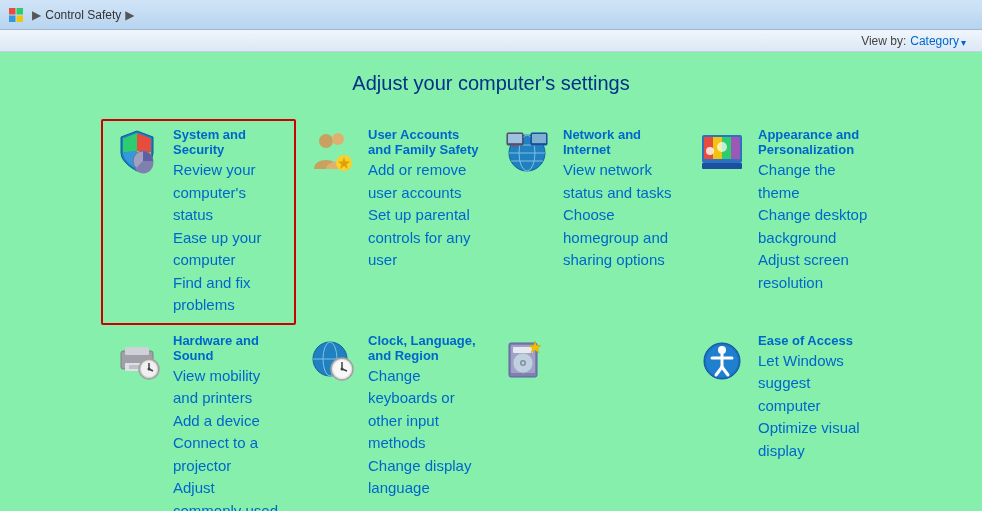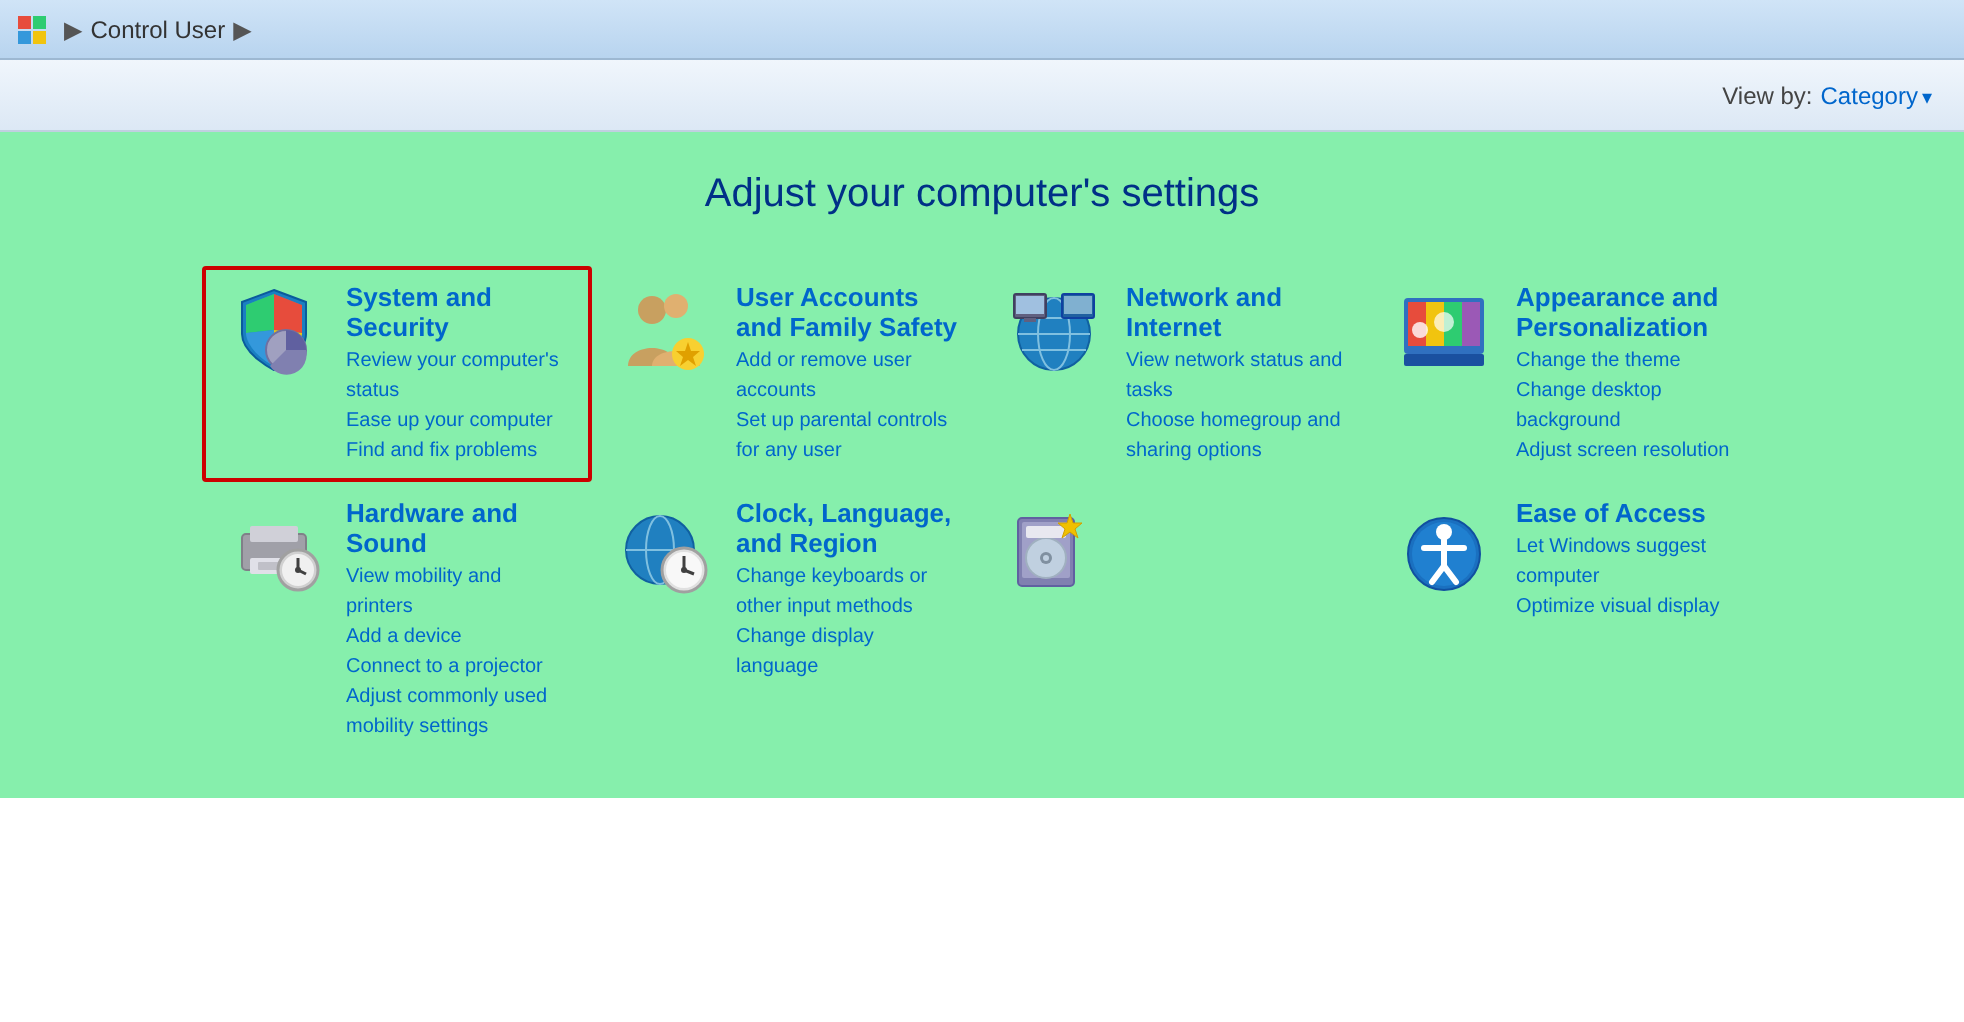--- a/index.html
+++ b/index.html
@@ -32,21 +32,21 @@
       font-size: 12px;
       color: #333;
     }
     .breadcrumb-arrow {
       margin: 0 4px;
       color: #555;
     }
 
     
     .toolbar {
-      height: 36px;
+      height: 22px;
       background: linear-gradient(to bottom, #f0f6fc 0%, #dce8f5 100%);
       border-bottom: 1px solid #c0d0e0;
       display: flex;
       align-items: center;
       justify-content: flex-end;
       padding: 0 16px;
     }
     .view-by {
       display: flex;
       align-items: center;
@@ -119,21 +119,21 @@
     }
     .category-title {
       color: #0066cc;
       font-size: 13px;
       font-weight: 600;
       margin-bottom: 2px;
       cursor: pointer;
     }
     .category-link {
       color: #0066cc;
-      font-size: 10px;
+      font-size: 15px;
       display: block;
       line-height: 1.5;
       cursor: pointer;
     }
 
     
     svg { display: block; }
   </style>
 </head>
 <body>
@@ -141,21 +141,21 @@
 <div class="title-bar">
   <div class="breadcrumb">
 
     <svg class="title-bar-icon" viewBox="0 0 16 16">
       <rect x="1" y="1" width="6.5" height="6.5" fill="#e74c3c"></rect>
       <rect x="8.5" y="1" width="6.5" height="6.5" fill="#2ecc71"></rect>
       <rect x="1" y="8.5" width="6.5" height="6.5" fill="#3498db"></rect>
       <rect x="8.5" y="8.5" width="6.5" height="6.5" fill="#f1c40f"></rect>
     </svg>
     <span class="breadcrumb-arrow">▶</span>
-    <span>Control User</span>
+    <span>Control Safety</span>
     <span class="breadcrumb-arrow">▶</span>
   </div>
 </div>
 
 <div class="toolbar">
   <div class="view-by">
     <span class="view-by-label">View by:</span>
     <span class="view-by-dropdown">
       <span>Category</span>
       <span class="dropdown-arrow">▾</span>

